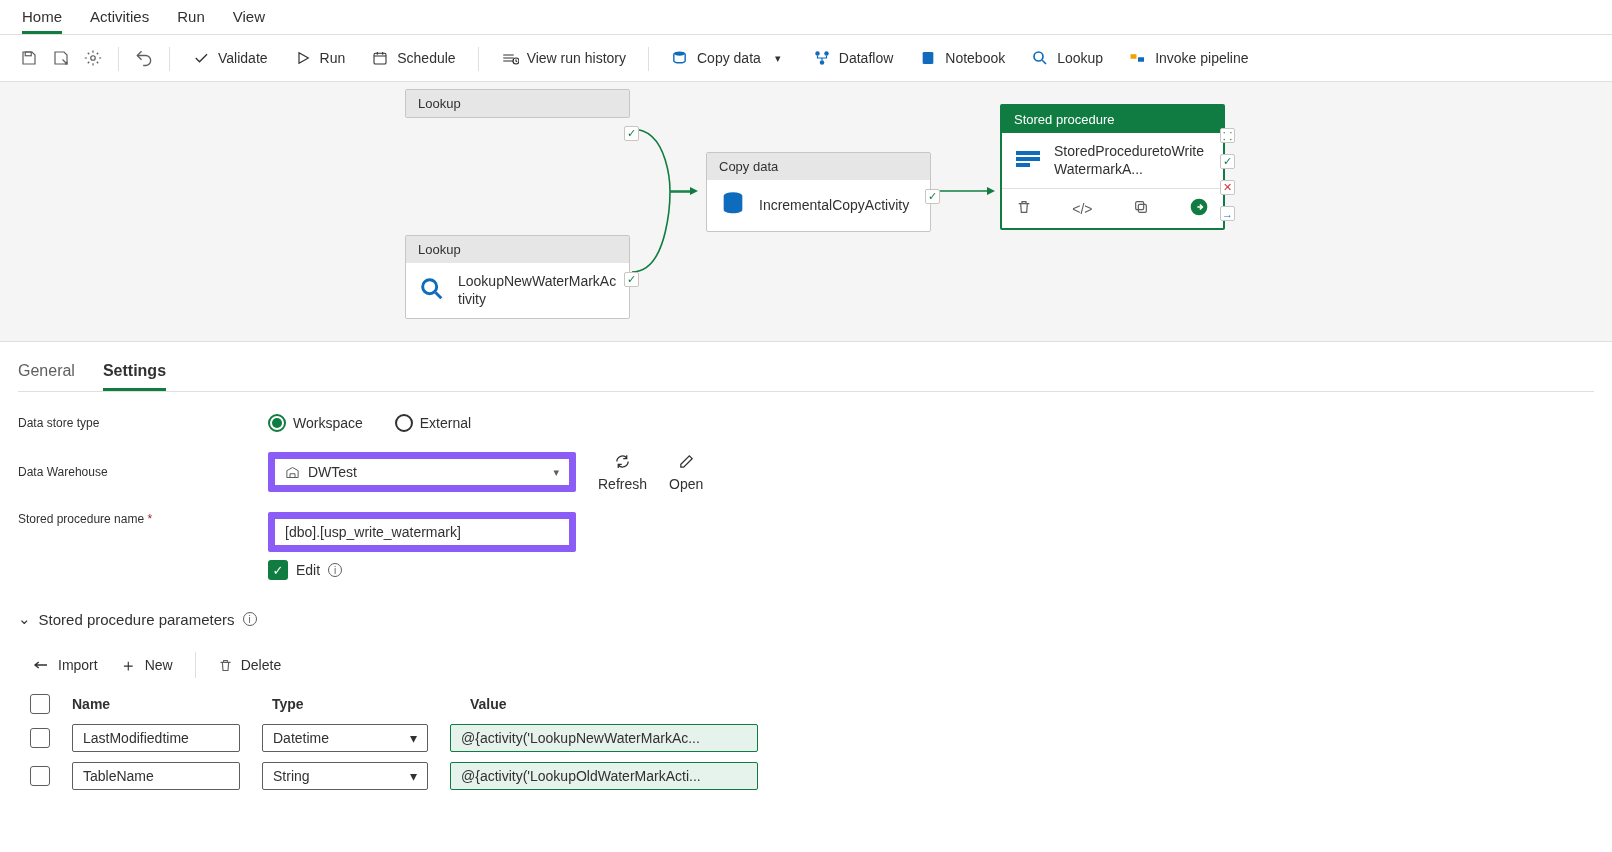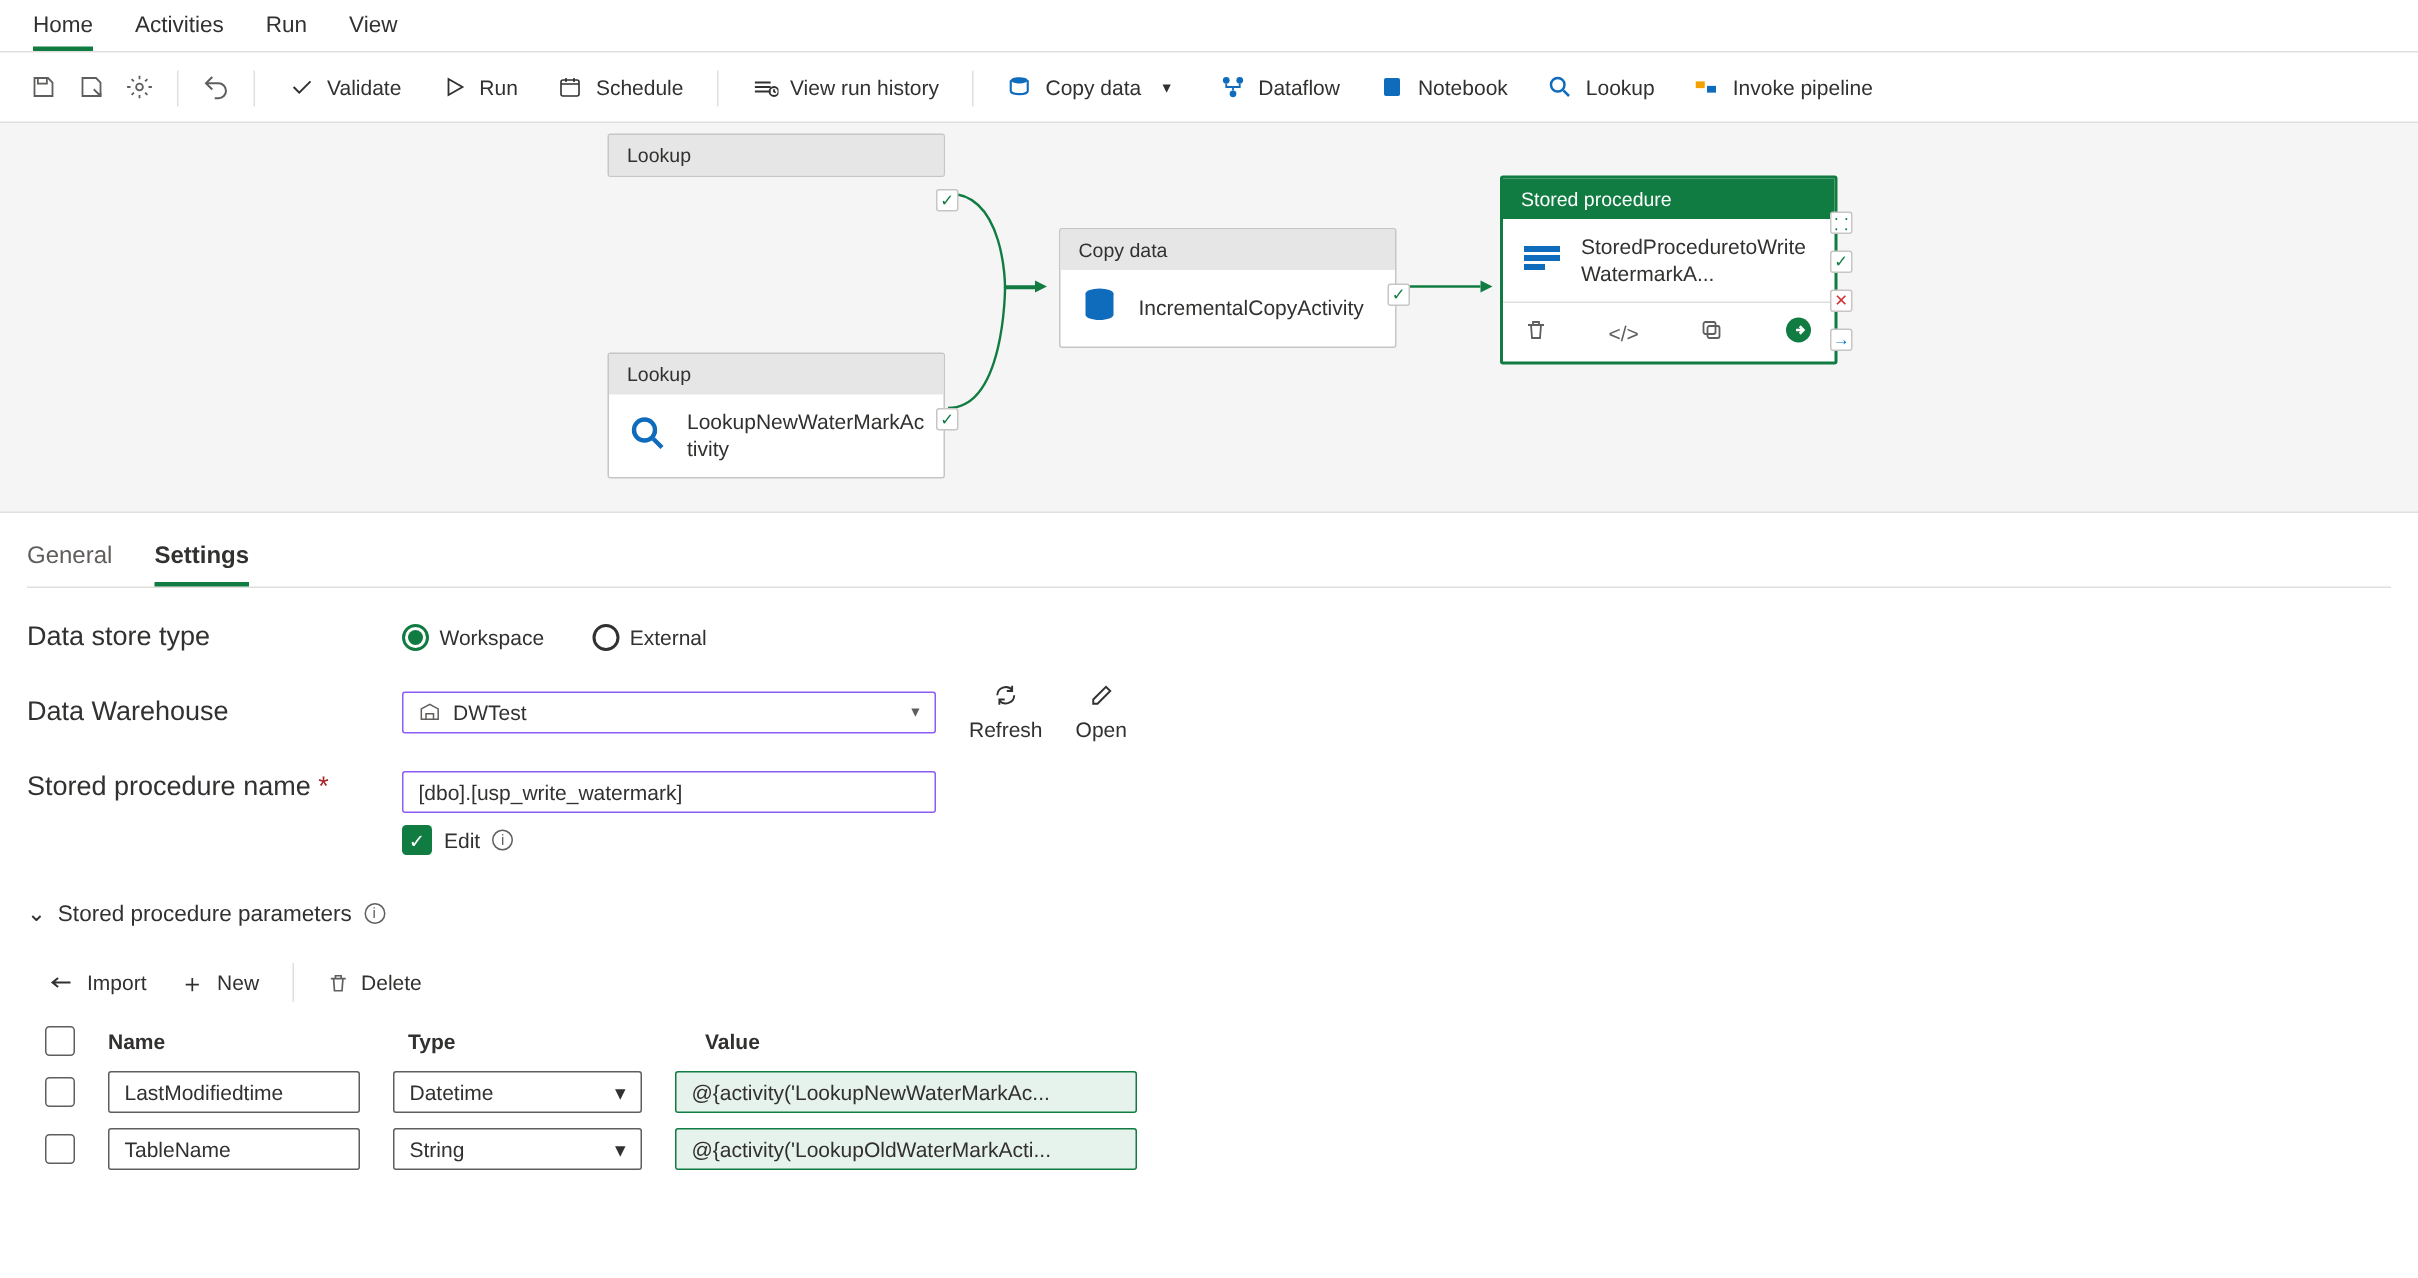--- a/index.html
+++ b/index.html
@@ -33,28 +33,28 @@
   .status-badge.arr { color: #0078d4; }
   svg.conn { position: absolute; pointer-events: none; }
 
   
   .panel { padding: 12px 18px 20px 18px; }
   .p-tabs { display: flex; gap: 28px; border-bottom: 1px solid #e1dfdd; margin-bottom: 22px; }
   .p-tab { cursor: pointer; font-size: 16px; padding: 8px 0; color: #605e5c; }
   .p-tab.active { color:#323130; font-weight:600; border-bottom: 3px solid #107c41; }
 
   .frow { display: flex; align-items: center; margin-bottom: 20px; }
-  .flabel { width: 250px; font-size: 18px; }
+  .flabel { width: 250px; font-size: 12px; }
   .req { color: #a4262c; }
   .radio-g { display: flex; align-items: center; gap: 32px; }
   .radio { display: inline-flex; align-items: center; gap: 7px; cursor: pointer; }
   .radio .circ { width: 18px; height: 18px; border-radius: 50%; border: 2px solid #323130; display: inline-flex; align-items: center; justify-content: center; }
   .radio.selected .circ { border-color: #107c41; }
   .radio.selected .circ::after { content: ''; width: 10px; height: 10px; border-radius: 50%; background: #107c41; }
-  .select, .tinput { border: 1px solid #8b5cf6; border-radius: 2px; padding: 5px 10px; width: 356px; display: inline-flex; align-items: center; justify-content: space-between; font-size: 14px; }
+  .select, .tinput { border: 7px solid #8b5cf6; border-radius: 2px; padding: 5px 10px; width: 308px; display: inline-flex; align-items: center; justify-content: space-between; font-size: 14px; }
   .select .chev { color: #605e5c; font-size: 11px; }
   .action-link { display: inline-flex; align-items: center; gap: 6px; margin-left: 22px; cursor: pointer; flex-direction: column; }
   .chk { width: 20px; height: 20px; border-radius: 3px; display: inline-flex; align-items: center; justify-content: center; background: #107c41; color: #fff; font-size: 13px; }
 
   .section-head { display: inline-flex; align-items: center; gap: 8px; font-size: 15px; margin: 10px 0 18px 0; cursor: pointer; }
 
   .param-actions { display: flex; align-items: center; gap: 22px; padding: 6px 0 16px 14px; }
   .pa-btn { display: inline-flex; align-items: center; gap: 8px; cursor: pointer; }
   .pa-sep { width: 1px; height: 26px; background: #e1dfdd; }
 
@@ -231,21 +231,21 @@
     <div class="act-body">
       <span><svg width="28" height="28" viewBox="0 0 24 24" fill="#0f6cbd">
             <ellipse cx="12" cy="5" rx="8" ry="3"></ellipse>
             <path d="M4 5v12c0 1.7 3.6 3 8 3s8-1.3 8-3V5" fill="#0f6cbd"></path>
           </svg></span>
       <span class="act-name">IncrementalCopyActivity</span>
     </div>
     <div class="status-badge ok" style="right:-10px; top:36px;">✓</div>
   </div>
 
-  <div class="activity selected" style="left:1000px; top:35px;">
+  <div class="activity selected" style="left:1000px; top:22px;">
     <div class="act-head">Stored procedure</div>
     <div class="act-body">
       <span><svg width="28" height="24" viewBox="0 0 28 24">
             <rect x="2" y="4" width="24" height="4" fill="#0f6cbd"></rect>
             <rect x="2" y="10" width="24" height="4" fill="#0f6cbd"></rect>
             <rect x="2" y="16" width="14" height="4" fill="#0f6cbd"></rect>
           </svg></span>
       <span class="act-name">StoredProceduretoWriteWatermarkA...</span>
     </div>
     <div class="act-actions">

